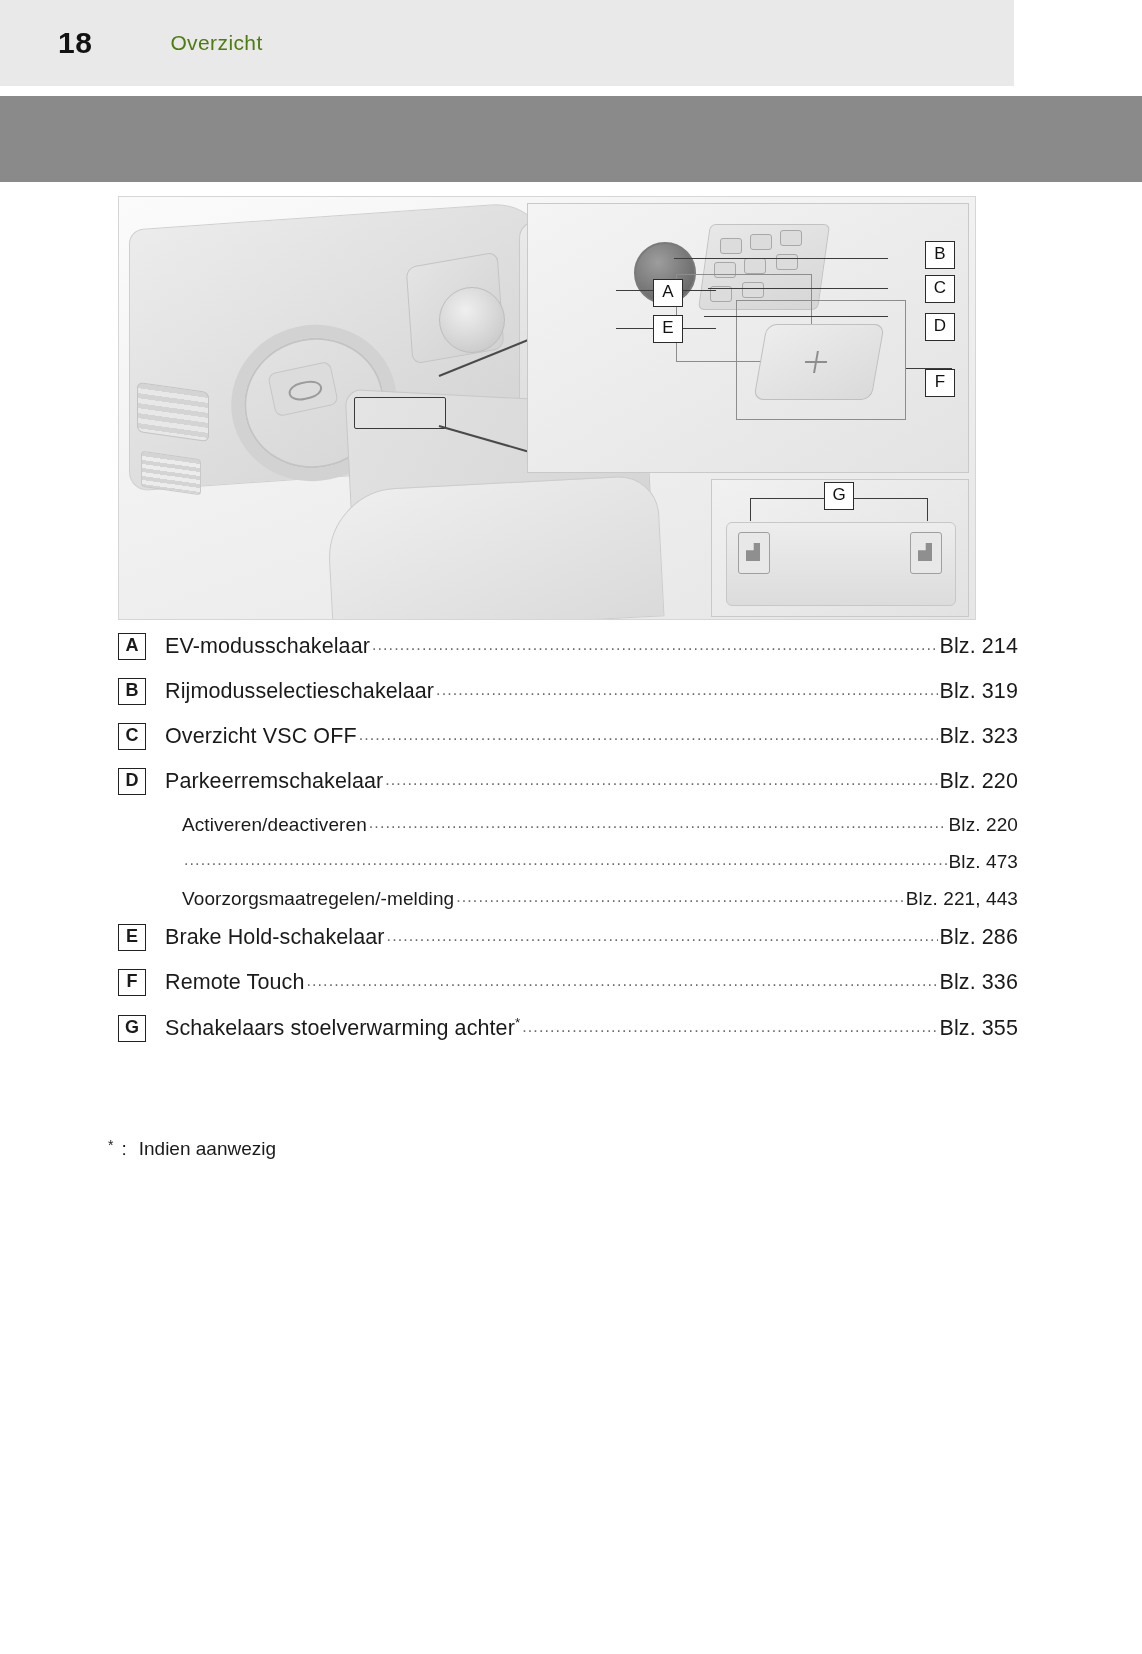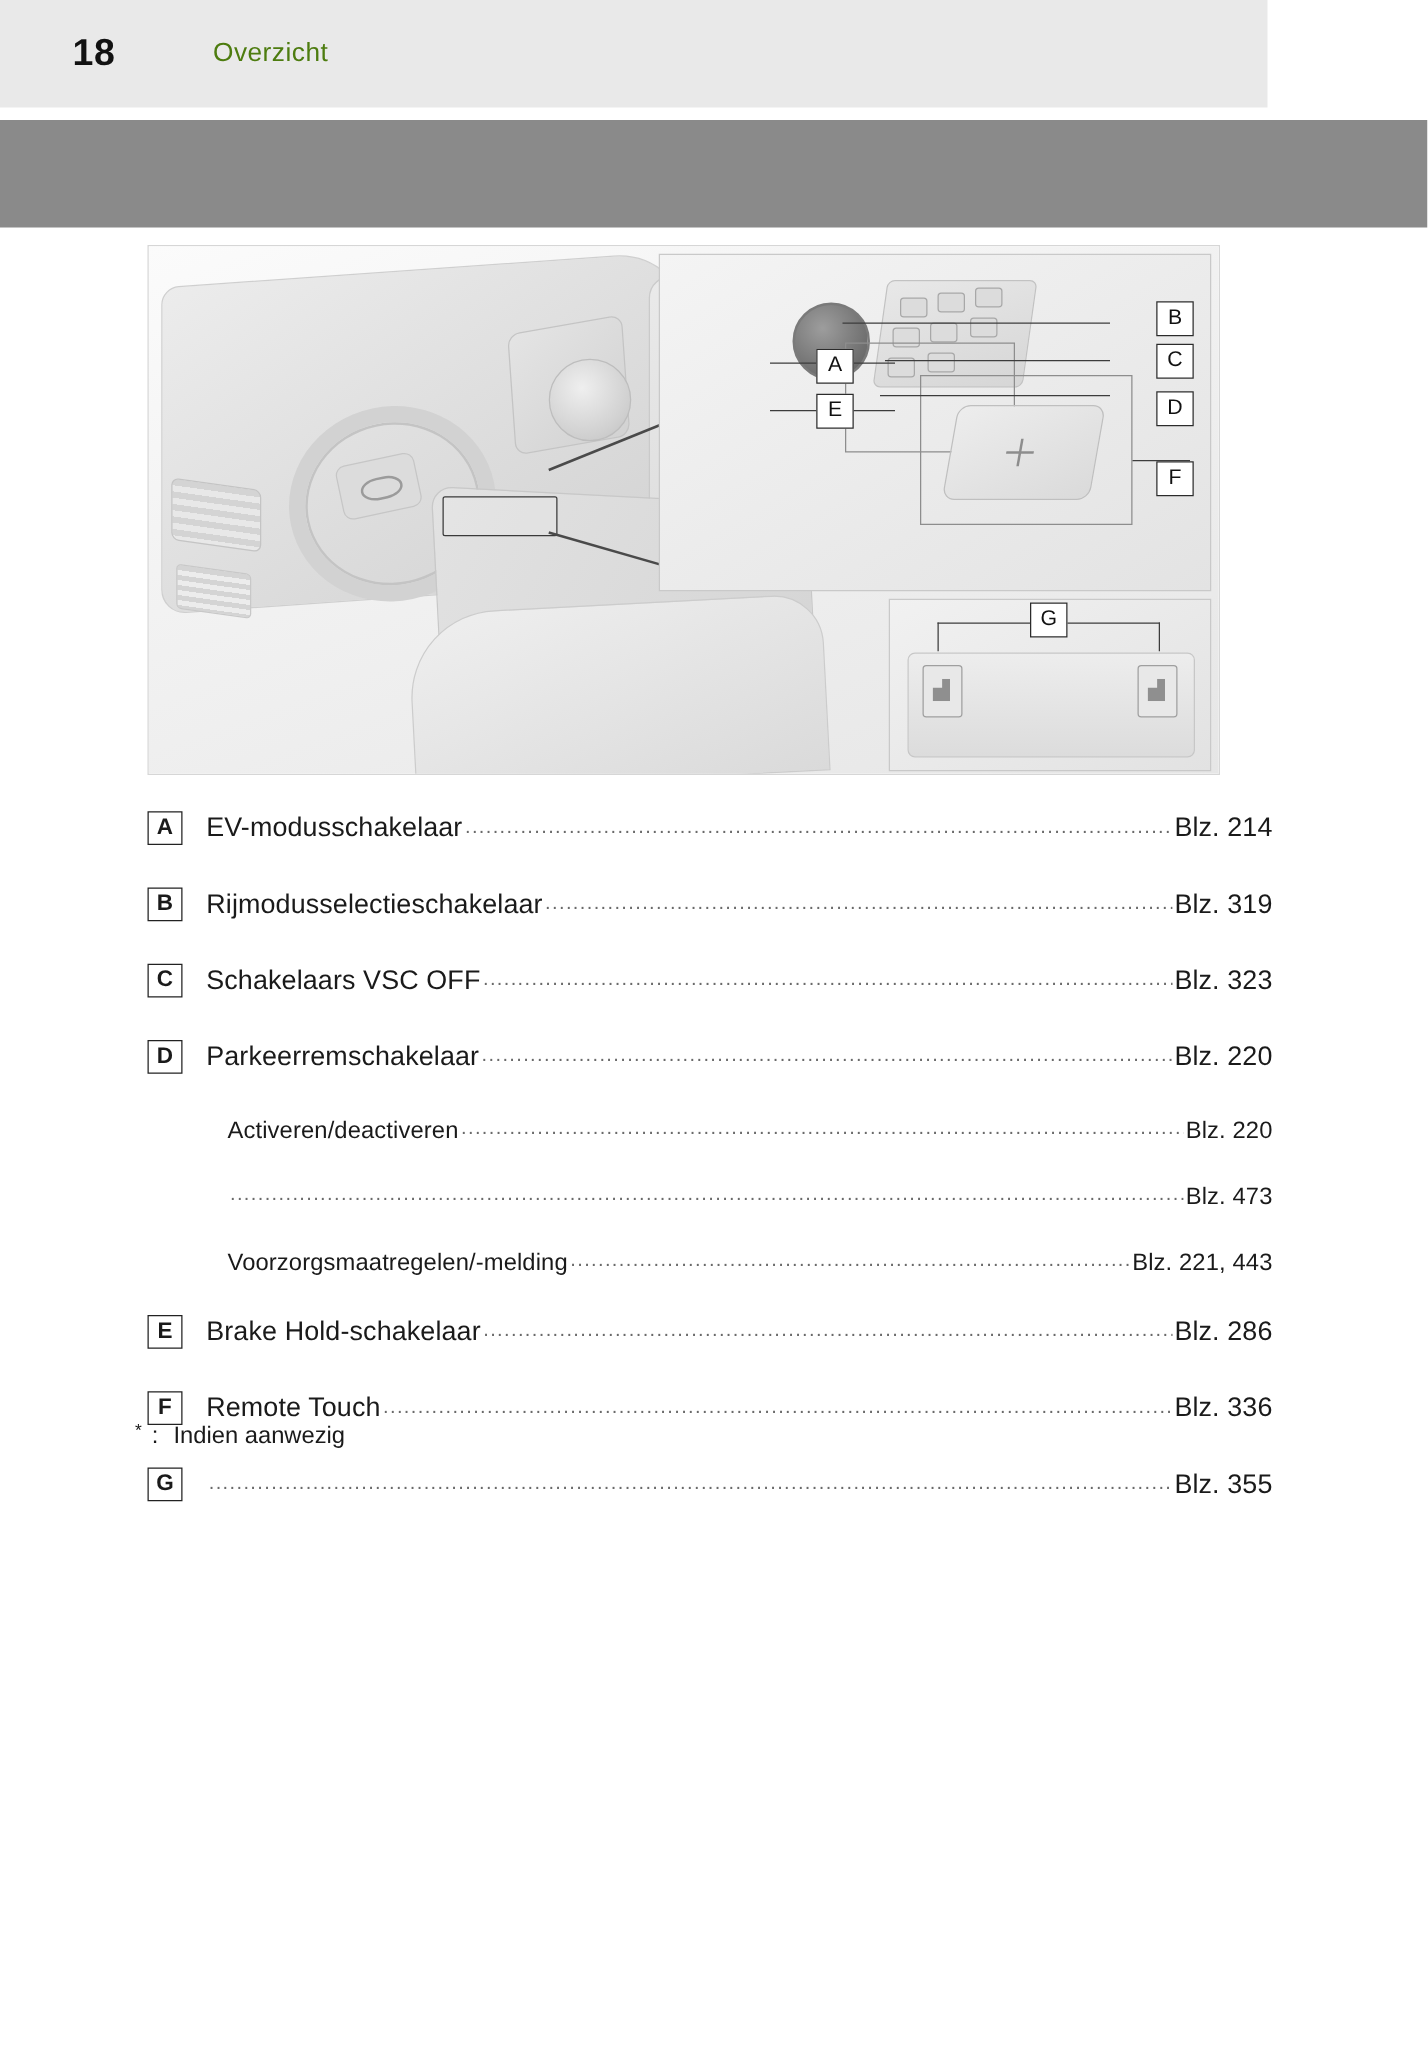--- a/index.html
+++ b/index.html
@@ -358,21 +358,20 @@
     color: #6a6a6a;
     font-size: 16px;
     position: relative;
     top: -3px;
     letter-spacing: 1.1px;
   }
   .idx-page {
     flex: 0 0 auto;
     white-space: nowrap;
     text-align: right;
-    margin-top: 16px;
   }
   .sup {
     font-size: 0.62em;
     vertical-align: super;
   }
   .footnote {
     position: absolute;
     top: 1138px;
     left: 108px;
     font-size: 19px;
@@ -464,21 +463,21 @@
 
   <div class="idx-row">
     <div class="idx-badge">B</div>
     <div class="idx-label">Rijmodusselectieschakelaar</div>
     <div class="idx-dots">..........................................................................................................................................................</div>
     <div class="idx-page">Blz. 319</div>
   </div>
 
   <div class="idx-row">
     <div class="idx-badge">C</div>
-    <div class="idx-label">Schakelaars VSC OFF</div>
+    <div class="idx-label">Overzicht VSC OFF</div>
     <div class="idx-dots">..........................................................................................................................................................</div>
     <div class="idx-page">Blz. 323</div>
   </div>
 
   <div class="idx-row">
     <div class="idx-badge">D</div>
     <div class="idx-label">Parkeerremschakelaar</div>
     <div class="idx-dots">..........................................................................................................................................................</div>
     <div class="idx-page">Blz. 220</div>
   </div>
@@ -512,20 +511,21 @@
 
   <div class="idx-row">
     <div class="idx-badge">F</div>
     <div class="idx-label">Remote Touch</div>
     <div class="idx-dots">..........................................................................................................................................................</div>
     <div class="idx-page">Blz. 336</div>
   </div>
 
   <div class="idx-row">
     <div class="idx-badge">G</div>
+    <div class="idx-label"><span>Schakelaars stoelverwarming achter</span><span class="sup">*</span></div>
     <div class="idx-dots">..........................................................................................................................................................</div>
     <div class="idx-page">Blz. 355</div>
   </div>
 
 </div>
 
 <div class="footnote">
   <span class="star">*</span>
   <span class="colon">:</span>
   <span>Indien aanwezig</span>

